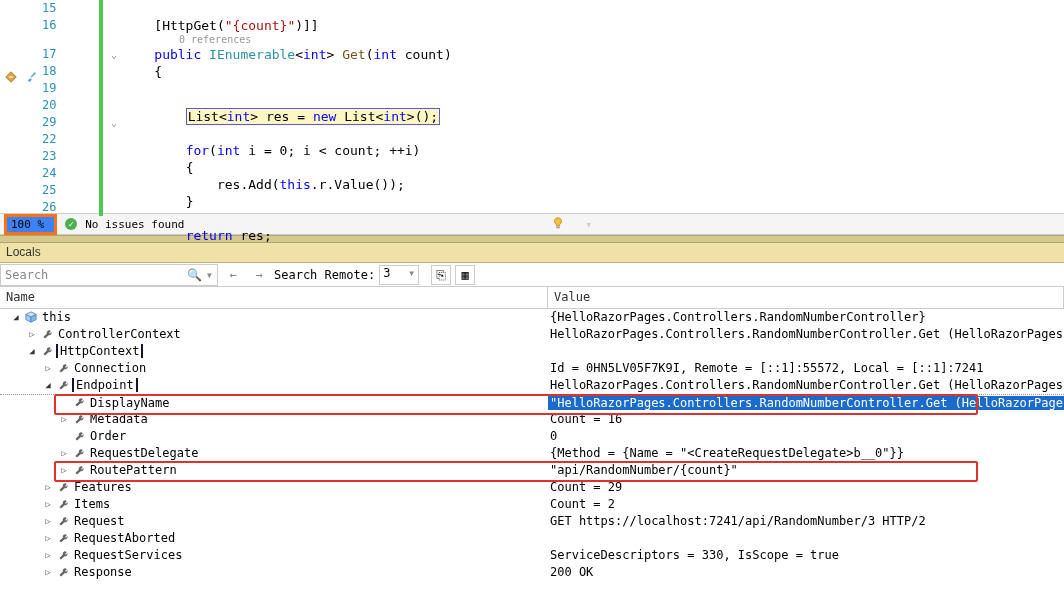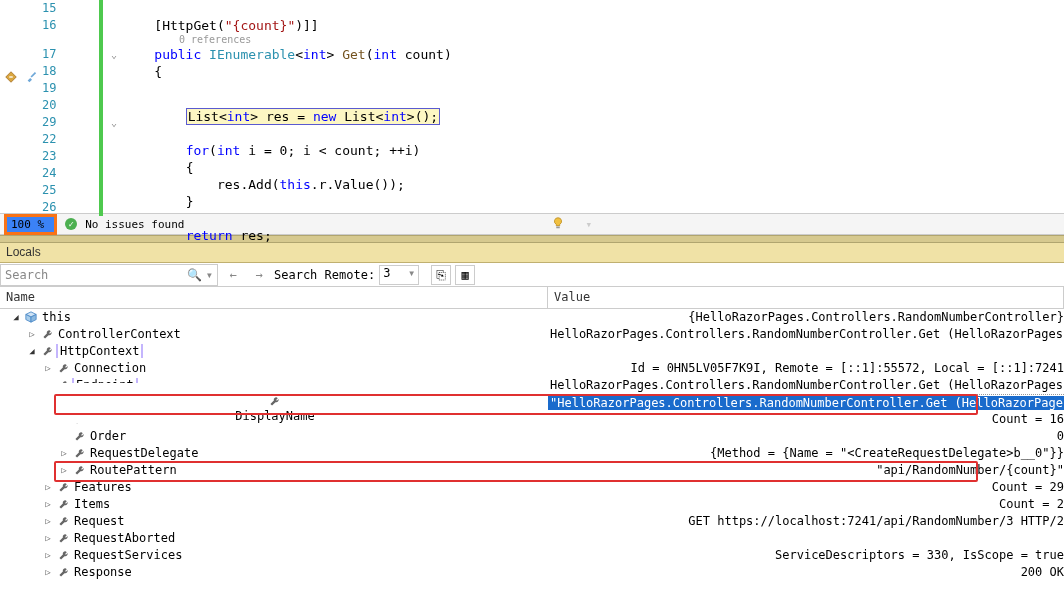--- a/index.html
+++ b/index.html
@@ -43,32 +43,32 @@
 .sq-btn { width: 20px; height: 20px; border: 1px solid #ccc; display: flex; align-items: center; justify-content: center; }
 
 .grid-header { height: 22px; background: #fff; border-bottom: 1px solid #ccc; display: flex; font-family: "Segoe UI", sans-serif; color: #333; }
 .grid-header .col { padding: 3px 6px; border-right: 1px solid #ccc; }
 .col-name { width: 548px; }
 .col-value { flex: 1; }
 
 .tree { font-family: "Segoe UI", sans-serif; font-size: 12px; }
 .row { height: 17px; display: flex; align-items: center; border-bottom: 1px dotted transparent; }
 .row .name-cell { width: 548px; display: flex; align-items: center; overflow: hidden; }
-.row .value-cell { flex: 1; padding-left: 2px; white-space: nowrap; overflow: hidden; text-align: right; }
+.row .value-cell { flex: 1; padding-left: 2px; white-space: nowrap; overflow: hidden; }
 .indent { display: inline-block; }
 .exp { width: 12px; height: 12px; display: inline-flex; align-items: center; justify-content: center; font-size: 9px; color: #666; cursor: pointer; }
 .ico { width: 14px; height: 14px; display: inline-flex; align-items: center; justify-content: center; margin: 0 2px; }
 .wrench svg { width: 13px; height: 13px; }
 .txt { padding-left: 2px; white-space: nowrap; }
 
-.row.selected .name-cell { background: #fff; flex-direction: column; }
+.row.selected .name-cell { background: #fff; }
 .row.selected .value-cell { background: #1a6bcc; color: #fff; }
 .row.dotted { border-top: 1px dotted #999; }
 
-.redbox { border: 2px solid #c4b5fd; border-radius: 2px; padding: 0 2px; margin-left: -2px; }
+.redbox { border: 2px solid #0f172a; border-radius: 2px; padding: 0 2px; margin-left: -2px; }
 .redbox-row { position: relative; }
 .redbox-row::after { content: ""; position: absolute; border: 2px solid #e03030; border-radius: 2px; pointer-events: none; }
 .rb-disp::after { left: 54px; top: -1px; width: 920px; height: 17px; }
 .rb-route::after { left: 54px; top: -1px; width: 920px; height: 17px; }
 </style>
 </head>
 <body>
 
 <div class="editor-area">
   <div class="gutter-far">

